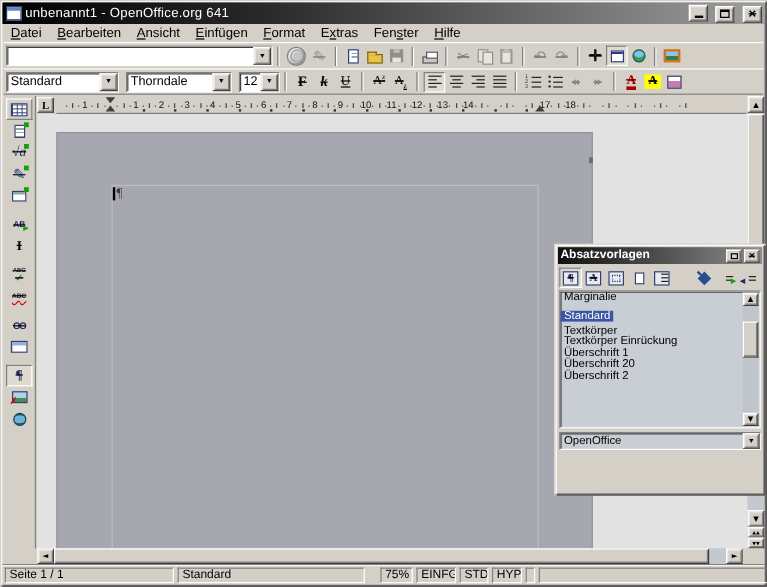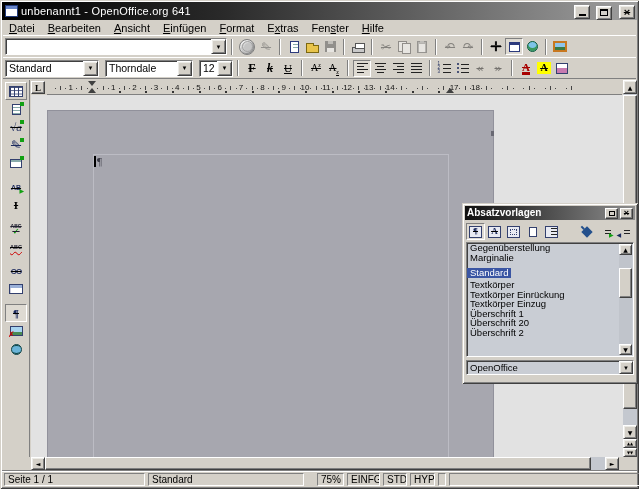--- a/index.html
+++ b/index.html
@@ -90,21 +90,21 @@
   .hthumb{position:absolute;left:14px;top:0;width:546px;height:13px;background:#d4d0c8;
           border:1px solid;border-color:#fff #404040 #404040 #fff;box-shadow:inset -1px -1px 0 #808080;}
   .scorner{position:absolute;right:2px;top:457px;width:18px;height:13px;background:#d4d0c8;}
   
   .statusline{position:absolute;left:2px;right:2px;top:470px;height:2px;border-top:1px solid #808080;border-bottom:1px solid #fff;}
   .statusbar{position:absolute;left:2px;right:2px;top:472px;height:15px;background:#d4d0c8;
              display:flex;align-items:center;padding:0 2px;font-size:10px;}
   .sfield{height:13px;border:1px solid;border-color:#808080 #fff #fff #808080;
           padding:0 3px;line-height:11px;white-space:nowrap;overflow:hidden;flex:none;margin-right:3px;}
   
-  .stylist{position:absolute;left:462px;top:203px;width:176px;height:181px;background:#d4d0c8;
+  .stylist{position:absolute;left:462px;top:203px;width:176px;height:210px;background:#d4d0c8;
            box-shadow:inset 1px 1px 0 #d4d0c8, inset -1px -1px 0 #404040,
                       inset 2px 2px 0 #fff, inset -2px -2px 0 #808080;}
   .sttitle{position:absolute;left:3px;top:3px;right:3px;height:14px;
            background:linear-gradient(90deg,#101010,#8e8e8e);display:flex;align-items:center;padding:0 2px;}
   .sttitle .ttext{color:#fff;font-weight:bold;font-size:10px;flex:1;line-height:14px;}
   .stbtn{width:13px;height:11px;background:#d4d0c8;border:1px solid;border-color:#fff #404040 #404040 #fff;
          box-shadow:inset -1px -1px 0 #808080;display:inline-flex;align-items:center;justify-content:center;
          padding:0;margin-left:2px;font-size:9px;font-weight:bold;line-height:9px;}
   .g-roll{width:6px;height:5px;border:1px solid #000;}
   .sttools{position:absolute;left:3px;top:19px;right:3px;height:19px;display:flex;align-items:center;padding:0 1px;}
@@ -760,26 +760,24 @@
           <s class="ig">
             <s class="lst mini">
               <i></i>
               <i></i>
             </s>
             <i class="barr">◀</i>
           </s>
         </span>
       </div>
     <div class="stlist" id="stlist">
-        <div class="sitem">Gegenüberstellung</div>
         <div class="sitem">Marginalie</div>
         <div><div class="sitem sel">Standard</div></div>
         <div class="sitem">Textkörper</div>
         <div class="sitem">Textkörper Einrückung</div>
-        <div class="sitem">Textkörper Einzug</div>
         <div class="sitem">Überschrift 1</div>
         <div class="sitem">Überschrift 20</div>
         <div class="sitem">Überschrift 2</div>
         <div class="stlist-sb">
           <button class="sbtn" style="top:0">▲</button>
           <span class="stthumb"></span>
           <button class="sbtn" style="bottom:0">▼</button>
         </div>
       </div>
     <div class="stcombo">

